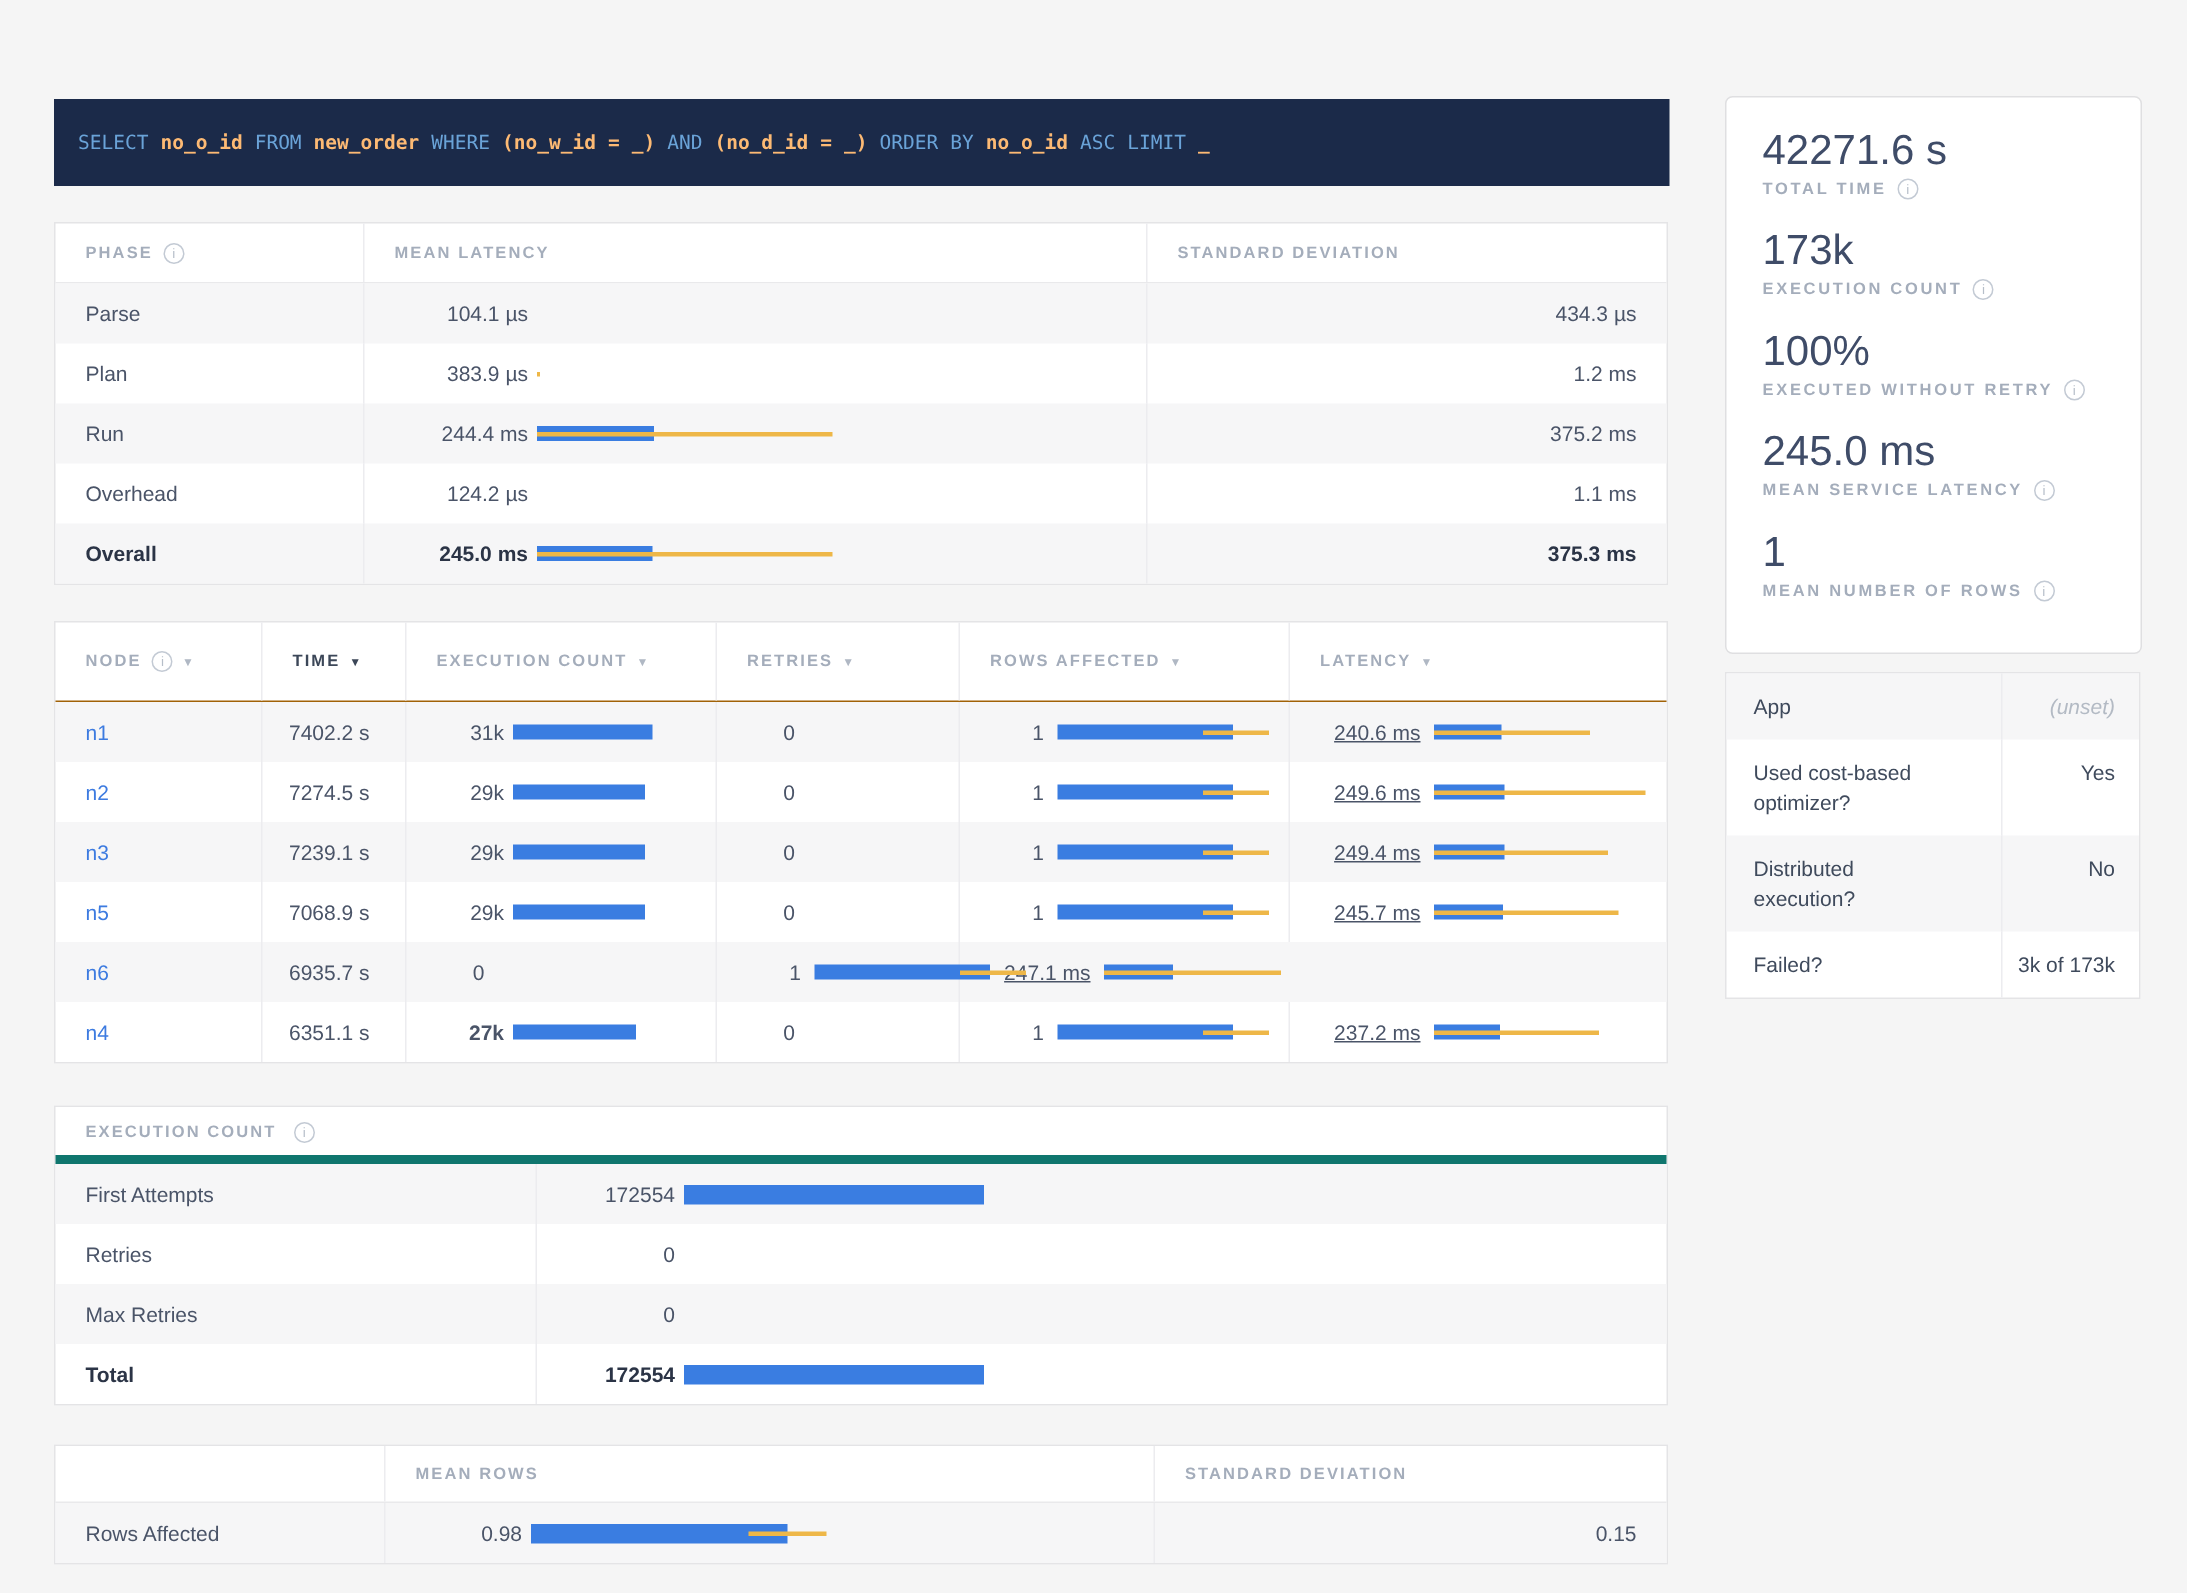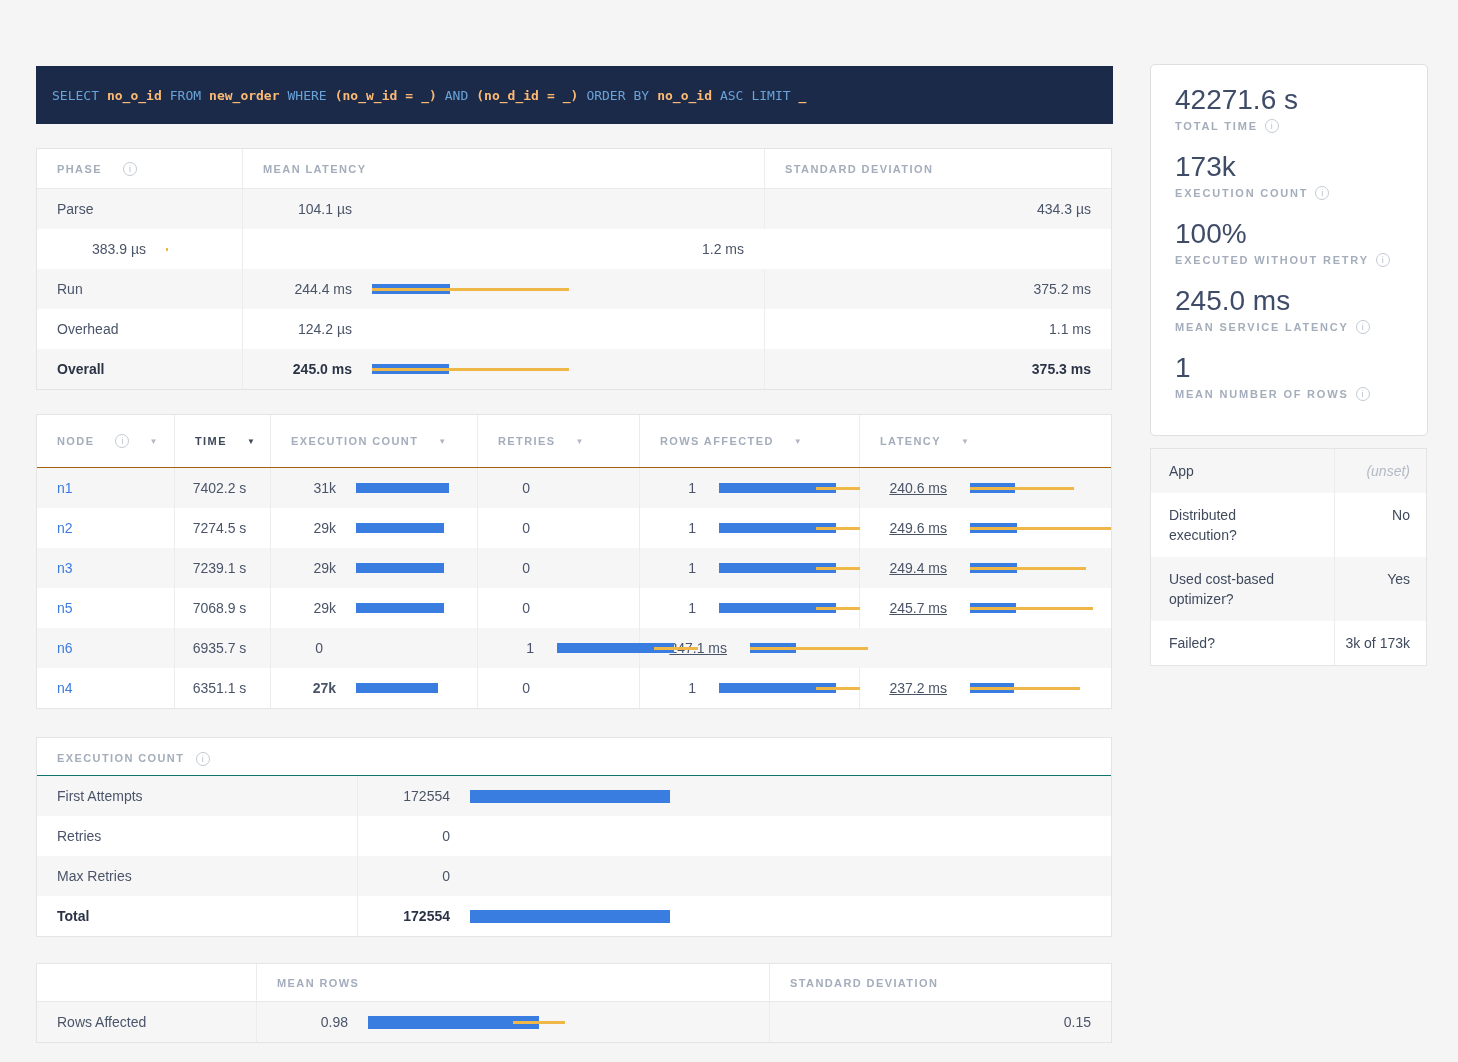--- a/index.html
+++ b/index.html
@@ -20,42 +20,42 @@
   .hdr-text.dark { color:#3c4758; }
   .row { display:grid; align-items:center; height:40px; font-size:14px; }
   .hrow { display:grid; align-items:center; }
   .pg { grid-template-columns:205px 522px 1fr; }
   .ng { grid-template-columns:137px 96px 207px 162px 220px 1fr; }
   .eg { grid-template-columns:320px 1fr; }
   .rg { grid-template-columns:219px 513px 1fr; }
   .pg > * + *, .ng > * + *, .eg > * + *, .rg > * + * { border-left:1px solid #ececef; height:100%; display:flex; align-items:center; }
   .pg > *, .ng > *, .eg > *, .rg > * { height:100%; display:flex; align-items:center; }
   .tbody .row:nth-child(odd) { background:#f6f6f7; }
-  .cell { padding-left:20px;gap:14px; }
+  .cell { padding-left:20px; }
   .right-cell { justify-content:flex-end; padding-right:20px; }
   .label-cell { color:#4a5468; }
   .bold-row .label-cell, .bold-row .right-cell, .bold-row .val { font-weight:700; color:#2b3446; }
 
   
   .val { display:inline-block; text-align:right; flex-shrink:0; }
   .track { position:relative; height:10px; flex:1; margin:0 14px 0 6px; }
   .track i { position:absolute; display:block; }
   .tb { left:0; top:0; height:10px; background:#3a7de1; }
   .ty { top:4px; height:3px; background:#eeb748; }
   .exec-track { height:13px; }
   .exec-track .tb { height:13px; }
   .exec-track .ty { top:5px; }
 
   
   #phase-table { left:36px; top:148px; width:1076px; }
   #phase-table .hrow { height:40px; border-bottom:1px solid #e9e9eb; }
   #node-table { left:36px; top:414px; width:1076px; }
   #node-table .hrow { height:53px; border-bottom:1px solid #a16207; }
   #exec-table { left:36px; top:737px; width:1076px; }
-  #exec-table .hrow { height:38px; border-bottom:1px solid #0f766e; }
+  #exec-table .hrow { height:38px; border-bottom:6px solid #0f766e; }
   #rows-table { left:36px; top:963px; width:1076px; }
   #rows-table .hrow { height:38px; border-bottom:1px solid #e9e9eb; }
 
   .w89 { width:89px; } .w61 { width:61px; } .w52 { width:52px; } .w56 { width:56px; } .w87 { width:87px;text-decoration:underline; } .w88 { width:88px; } .w83 { width:83px; }
 
   .nodelink { color:#3d7be0; text-decoration:none; }
   .time-cell { justify-content:center; padding-right:6px; }
   .retries-cell { padding-left:0; }
 
   
@@ -121,20 +121,21 @@
     <div class="tbody" id="phase-body">
         <div class="row pg">
           <div class="cell label-cell">Parse</div>
           <div class="cell">
             <span class="val w89">104.1 µs</span>
             <span class="track"></span>
           </div>
           <div class="right-cell">434.3 µs</div>
         </div>
         <div class="row pg">
+          <div class="cell label-cell">Plan</div>
           <div class="cell">
             <span class="val w89">383.9 µs</span>
             <span class="track">
               <i class="ty" style="left: 0px; width: 2px;"></i>
             </span>
           </div>
           <div class="right-cell">1.2 ms</div>
         </div>
         <div class="row pg">
           <div class="cell label-cell">Run</div>
@@ -459,26 +460,26 @@
         <div class="sum-label">MEAN NUMBER OF ROWS<i class="info">i</i></div>
       </div>
     </div>
 
   <div id="details-table">
       <div class="drow">
         <div class="dlabel">App</div>
         <div class="dval muted">(unset)</div>
       </div>
       <div class="drow">
+        <div class="dlabel">Used cost-based optimizer?</div>
+        <div class="dval">Yes</div>
+      </div>
+      <div class="drow">
         <div class="dlabel">Distributed execution?</div>
         <div class="dval">No</div>
-      </div>
-      <div class="drow">
-        <div class="dlabel">Used cost-based optimizer?</div>
-        <div class="dval">Yes</div>
       </div>
       <div class="drow">
         <div class="dlabel">Failed?</div>
         <div class="dval">3k of 173k</div>
       </div>
     </div>
 
 </div>
 
 </body></html>

